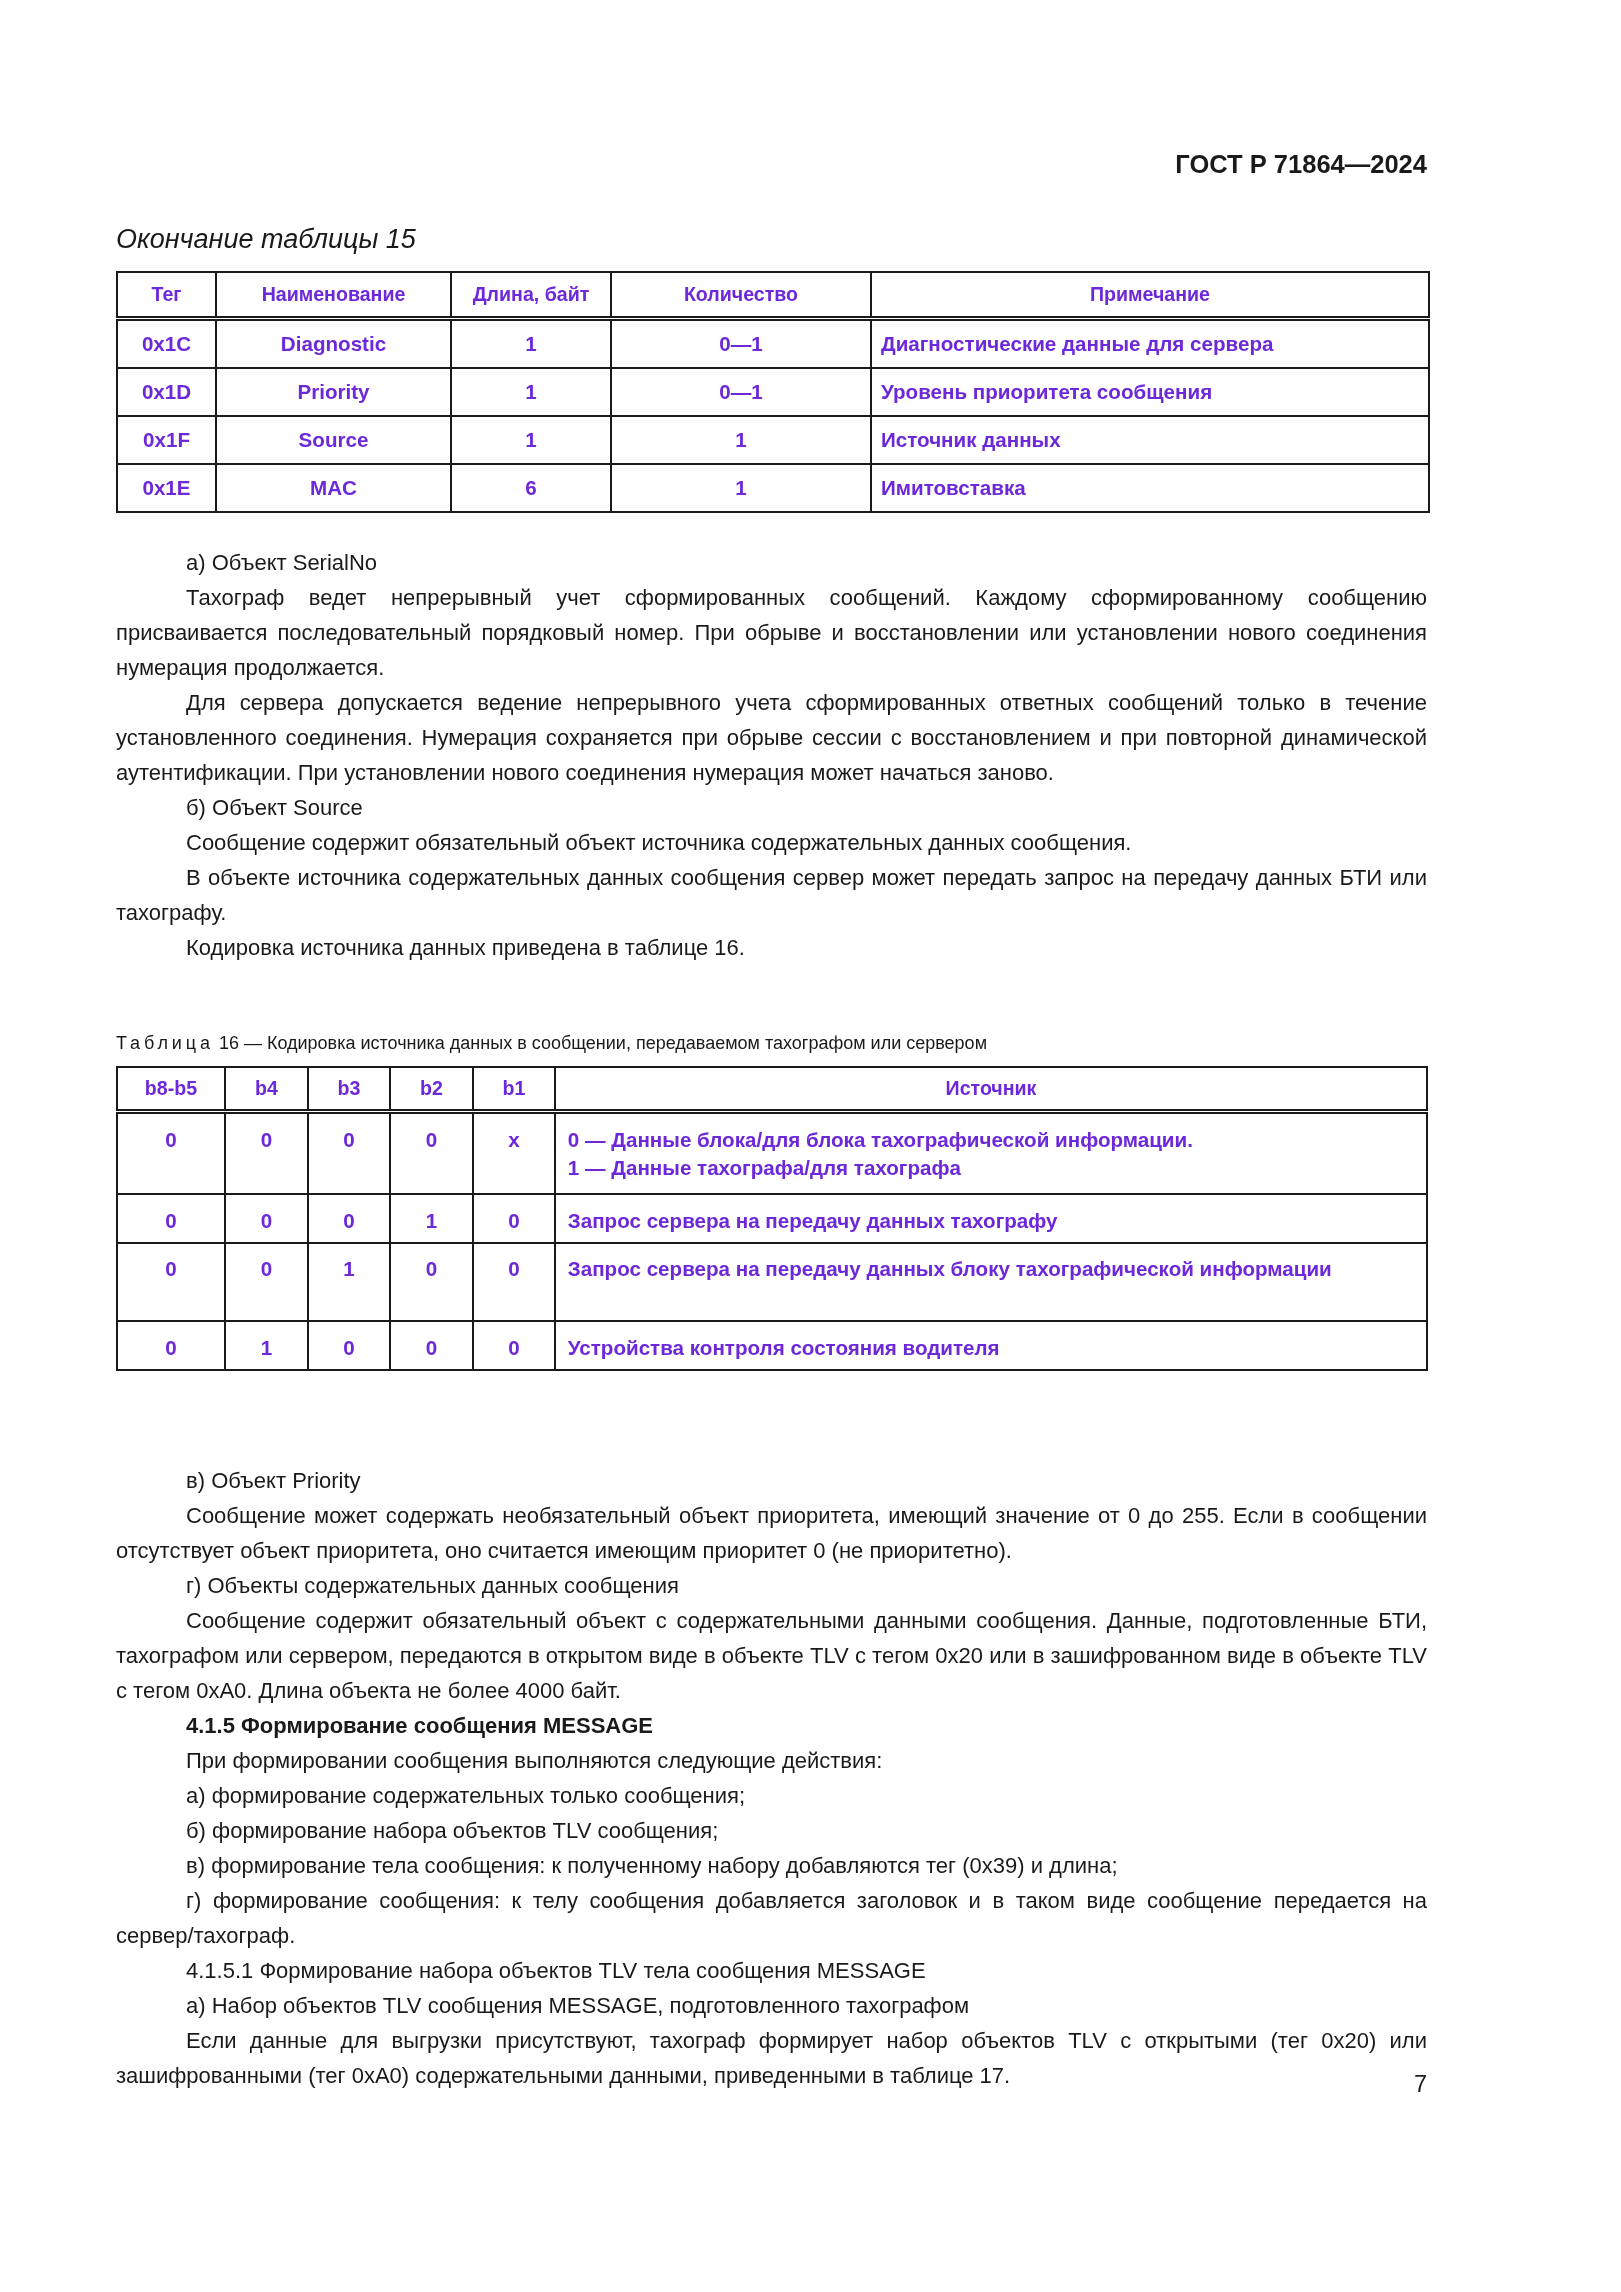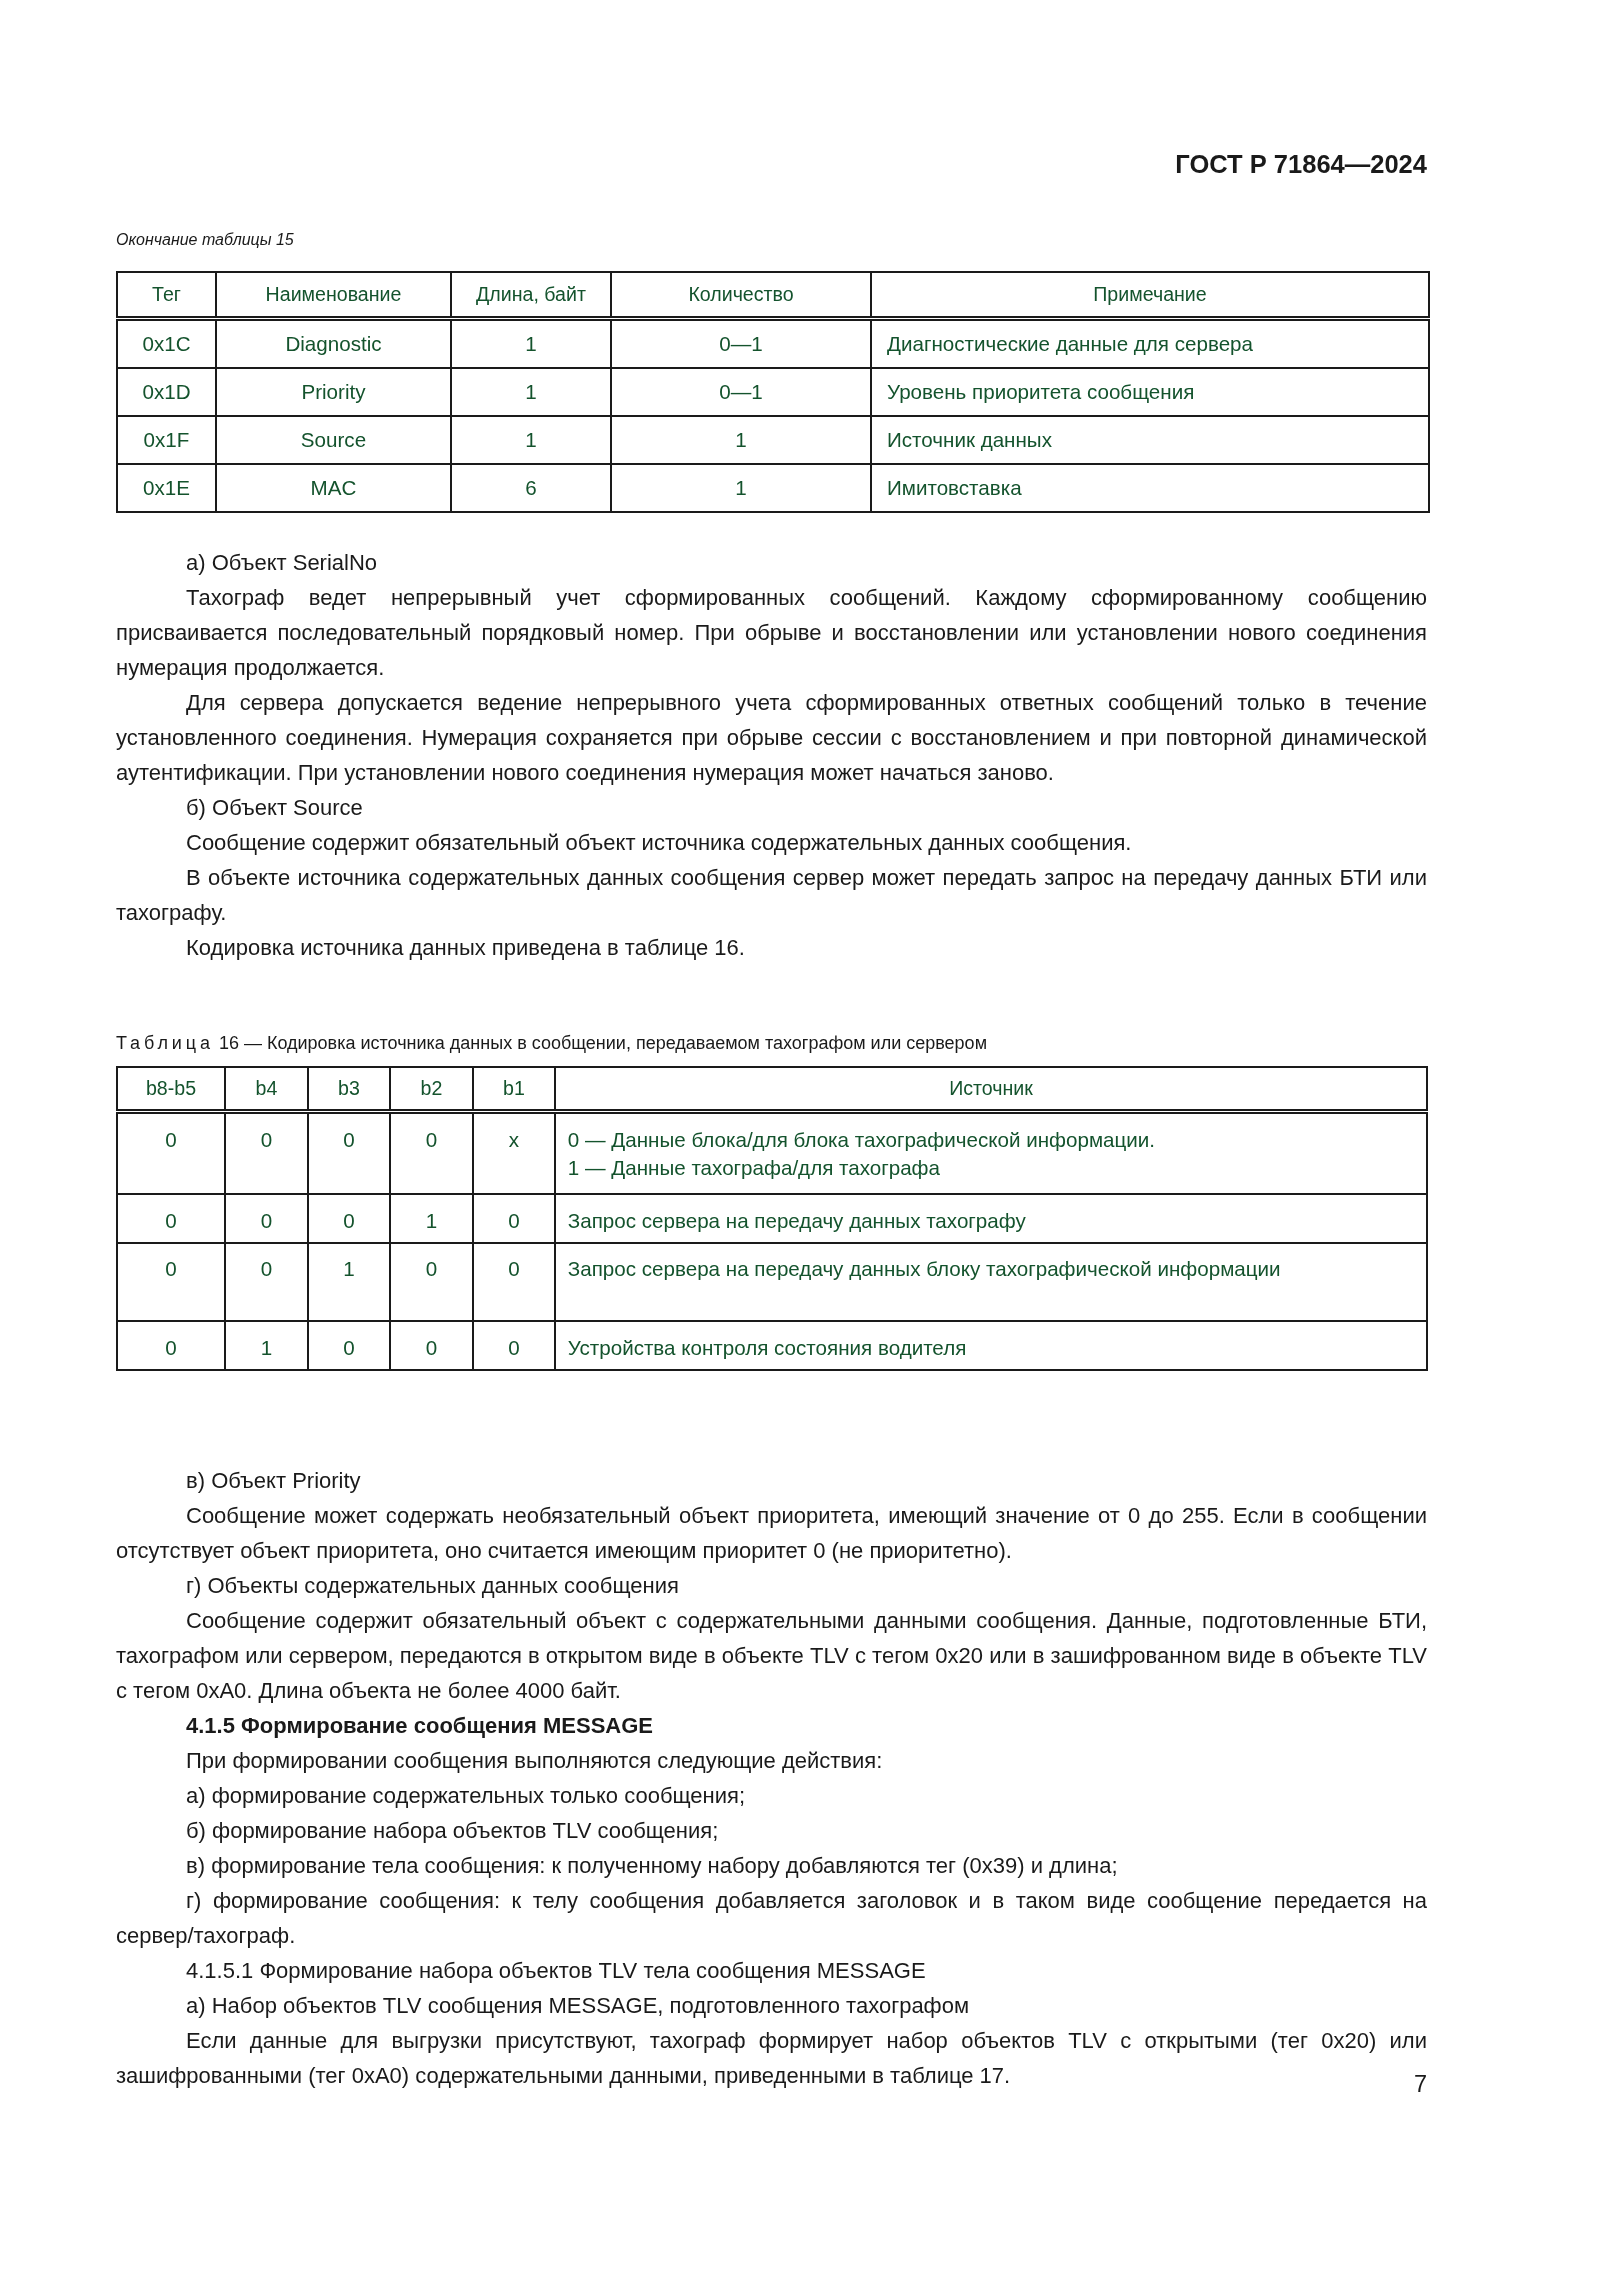--- a/index.html
+++ b/index.html
@@ -1,28 +1,28 @@
 <!DOCTYPE html>
 <html><head>
 <meta charset="utf-8">
 <style>
   html, body { margin: 0; padding: 0; background: #ffffff; }
   body { width: 1621px; height: 2293px; position: relative; overflow: hidden;
          font-family: "Liberation Sans", sans-serif; color: #1a1a1a; }
   .abs { position: absolute; }
   #doc-header { left: 1078px; width: 349px; top: 149px; text-align: right;
                 font-weight: bold; font-size: 25.5px; line-height: 31px; }
-  .caption-italic { left: 116px; top: 227px; font-style: italic; font-size: 16px; line-height: 25.5px; }
+  .caption-italic { left: 116px; top: 227px; font-style: italic; font-size: 27px; line-height: 25.5px; }
   .caption { left: 116px; top: 1031px; font-size: 18px; line-height: 25.5px; white-space: nowrap; }
   .caption .spaced { letter-spacing: 3.9px; }
 
   table.gtab { position: absolute; left: 116px; width: 1311px; border-collapse: collapse;
                font-size: 20.6px; table-layout: fixed; }
-  table.gtab td, table.gtab th { border: 2.5px solid #1a1a1a; padding: 0 15px; font-weight: normal;
-               color: #14532d; }
+  table.gtab td, table.gtab th { border: 2.5px solid #1a1a1a; padding: 0 9px; font-weight: bold;
+               color: #6d28d9; }
   table.gtab thead th { border-bottom: 5.9px double #1a1a1a; text-align: center; }
   #t15 { top: 271px; }
   #t15 thead th { height: 43px; font-size: 19.6px; }
   #t15 td { height: 46px; }
   #t15 td.c { text-align: center; }
   #t15 td.l { text-align: left; }
   #t16 { top: 1066px; }
   #t16 thead th { height: 41px; font-size: 19.6px; }
   #t16 td { vertical-align: top; padding-top: 11.8px; line-height: 28px; }
   #t16 td.c { text-align: center; }

